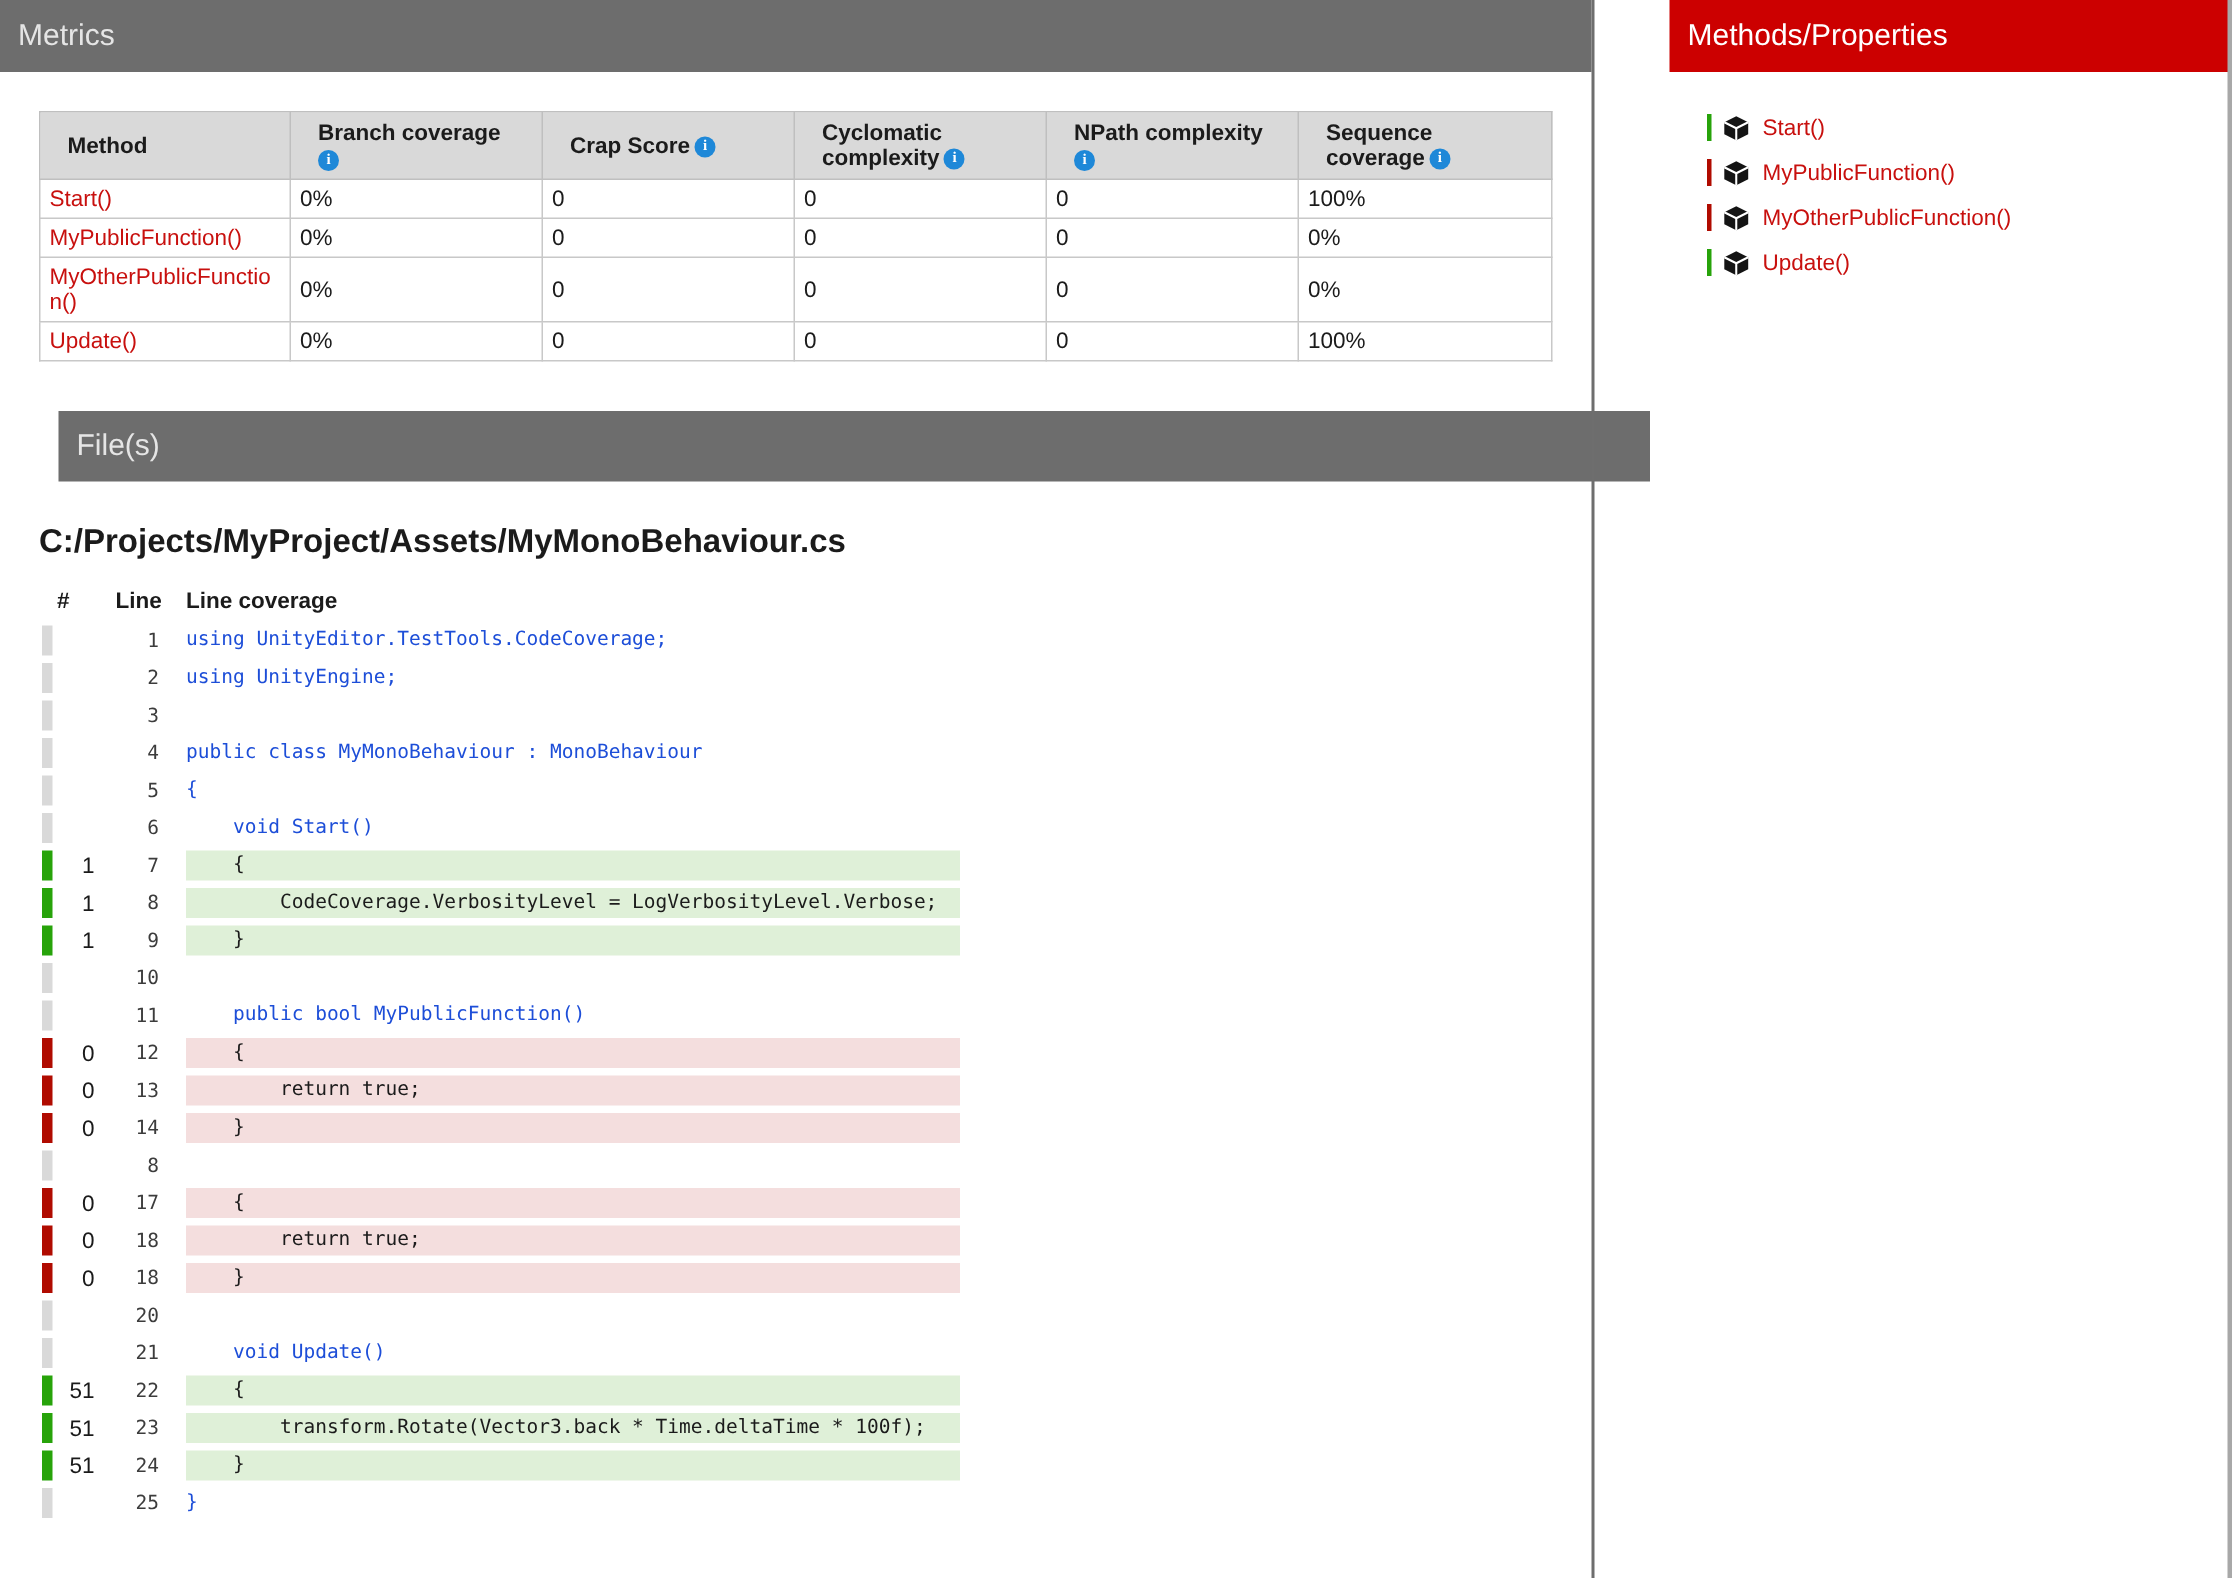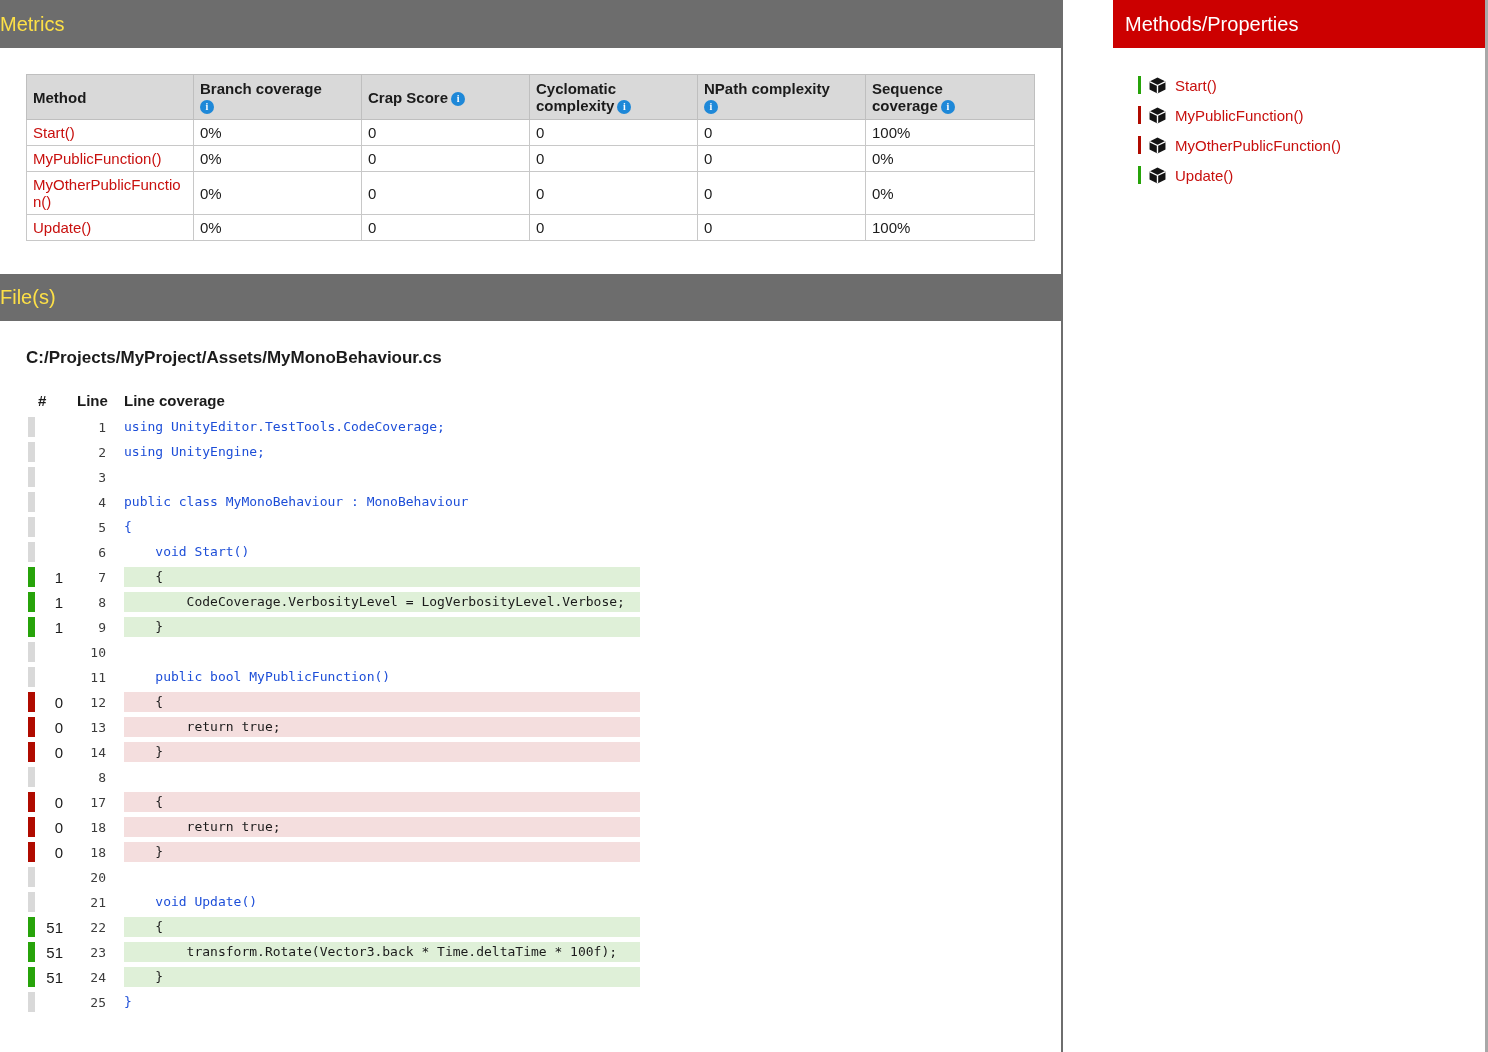--- a/index.html
+++ b/index.html
@@ -12,47 +12,47 @@
   html,body{width:1488px;height:1052px;background:#fff;overflow:hidden;
     font-family:"Liberation Sans",sans-serif;color:#1b1b1b;}
   #page{position:relative;width:1488px;height:1052px;}
 
   
   .main{position:absolute;left:0;top:0;width:1061px;height:1052px;}
   .divider{position:absolute;left:1061px;top:0;width:2px;height:1052px;background:#6e6e6e;}
   .edge-strip{position:absolute;right:0;top:0;width:3px;height:1052px;background:#a8a8a8;}
 
   .bar-header{position:absolute;left:0;width:1061px;height:48px;background:var(--header-gray);
-    color:#fde047;font-size:20px;line-height:48px;padding-left:0;}
+    color:#e5e5e5;font-size:20px;line-height:48px;padding-left:12px;}
   #metrics-header{top:0;}
-  #files-header{top:274px;height:47px;line-height:47px;}
+  #files-header{top:274px;height:47px;line-height:47px;margin-left:39px;}
 
   
   #metrics-table{position:absolute;top:74px;left:26px;width:1008px;border-collapse:collapse;
     table-layout:fixed;font-size:15px;}
   #metrics-table col:nth-child(1){width:167px;}
   #metrics-table col:nth-child(2),#metrics-table col:nth-child(3),
   #metrics-table col:nth-child(4),#metrics-table col:nth-child(5){width:168px;}
   #metrics-table col:nth-child(6){width:169px;}
   #metrics-table th{background:#d9d9d9;border:1px solid #bfbfbf;text-align:left;
-    font-weight:bold;padding:5px 6px;height:45px;vertical-align:middle;}
+    font-weight:bold;padding:5px 18px;height:45px;vertical-align:middle;}
   #metrics-table td{border:1px solid #c8c8c8;padding:4px 6px;vertical-align:middle;height:26px;}
   #metrics-table td.method-cell{overflow-wrap:anywhere;}
   .method-link{color:var(--link-red);cursor:pointer;}
   .info-icon{display:inline-block;width:14px;height:14px;border-radius:50%;
     background:var(--info-blue);color:#fff;font-size:10px;font-weight:bold;
     font-family:"Liberation Serif",serif;text-align:center;line-height:14px;
     vertical-align:middle;margin-left:3px;cursor:pointer;}
   #metrics-table th:nth-child(2) .info-icon,
   #metrics-table th:nth-child(5) .info-icon{display:block;margin:3px 0 0 0;}
   #metrics-table th:nth-child(4) .hwrap,
   #metrics-table th:nth-child(6) .hwrap{display:inline-block;width:120px;}
 
   
-  #file-path{position:absolute;top:348px;left:26px;font-size:17px;font-weight:bold;}
+  #file-path{position:absolute;top:348px;left:26px;font-size:22px;font-weight:bold;}
   .code-head{position:absolute;top:392px;font-size:15px;font-weight:bold;}
   #ch-hits{left:38px;} #ch-line{left:77px;text-align:right;} #ch-cov{left:124px;}
 
   #code-table{position:absolute;top:412px;left:28px;border-collapse:separate;
     border-spacing:0 5px;table-layout:fixed;}
   #code-table col:nth-child(1){width:7px;}
   #code-table col:nth-child(2){width:28px;}
   #code-table col:nth-child(3){width:43px;}
   #code-table col:nth-child(4){width:18px;}
   #code-table col:nth-child(5){width:516px;}

